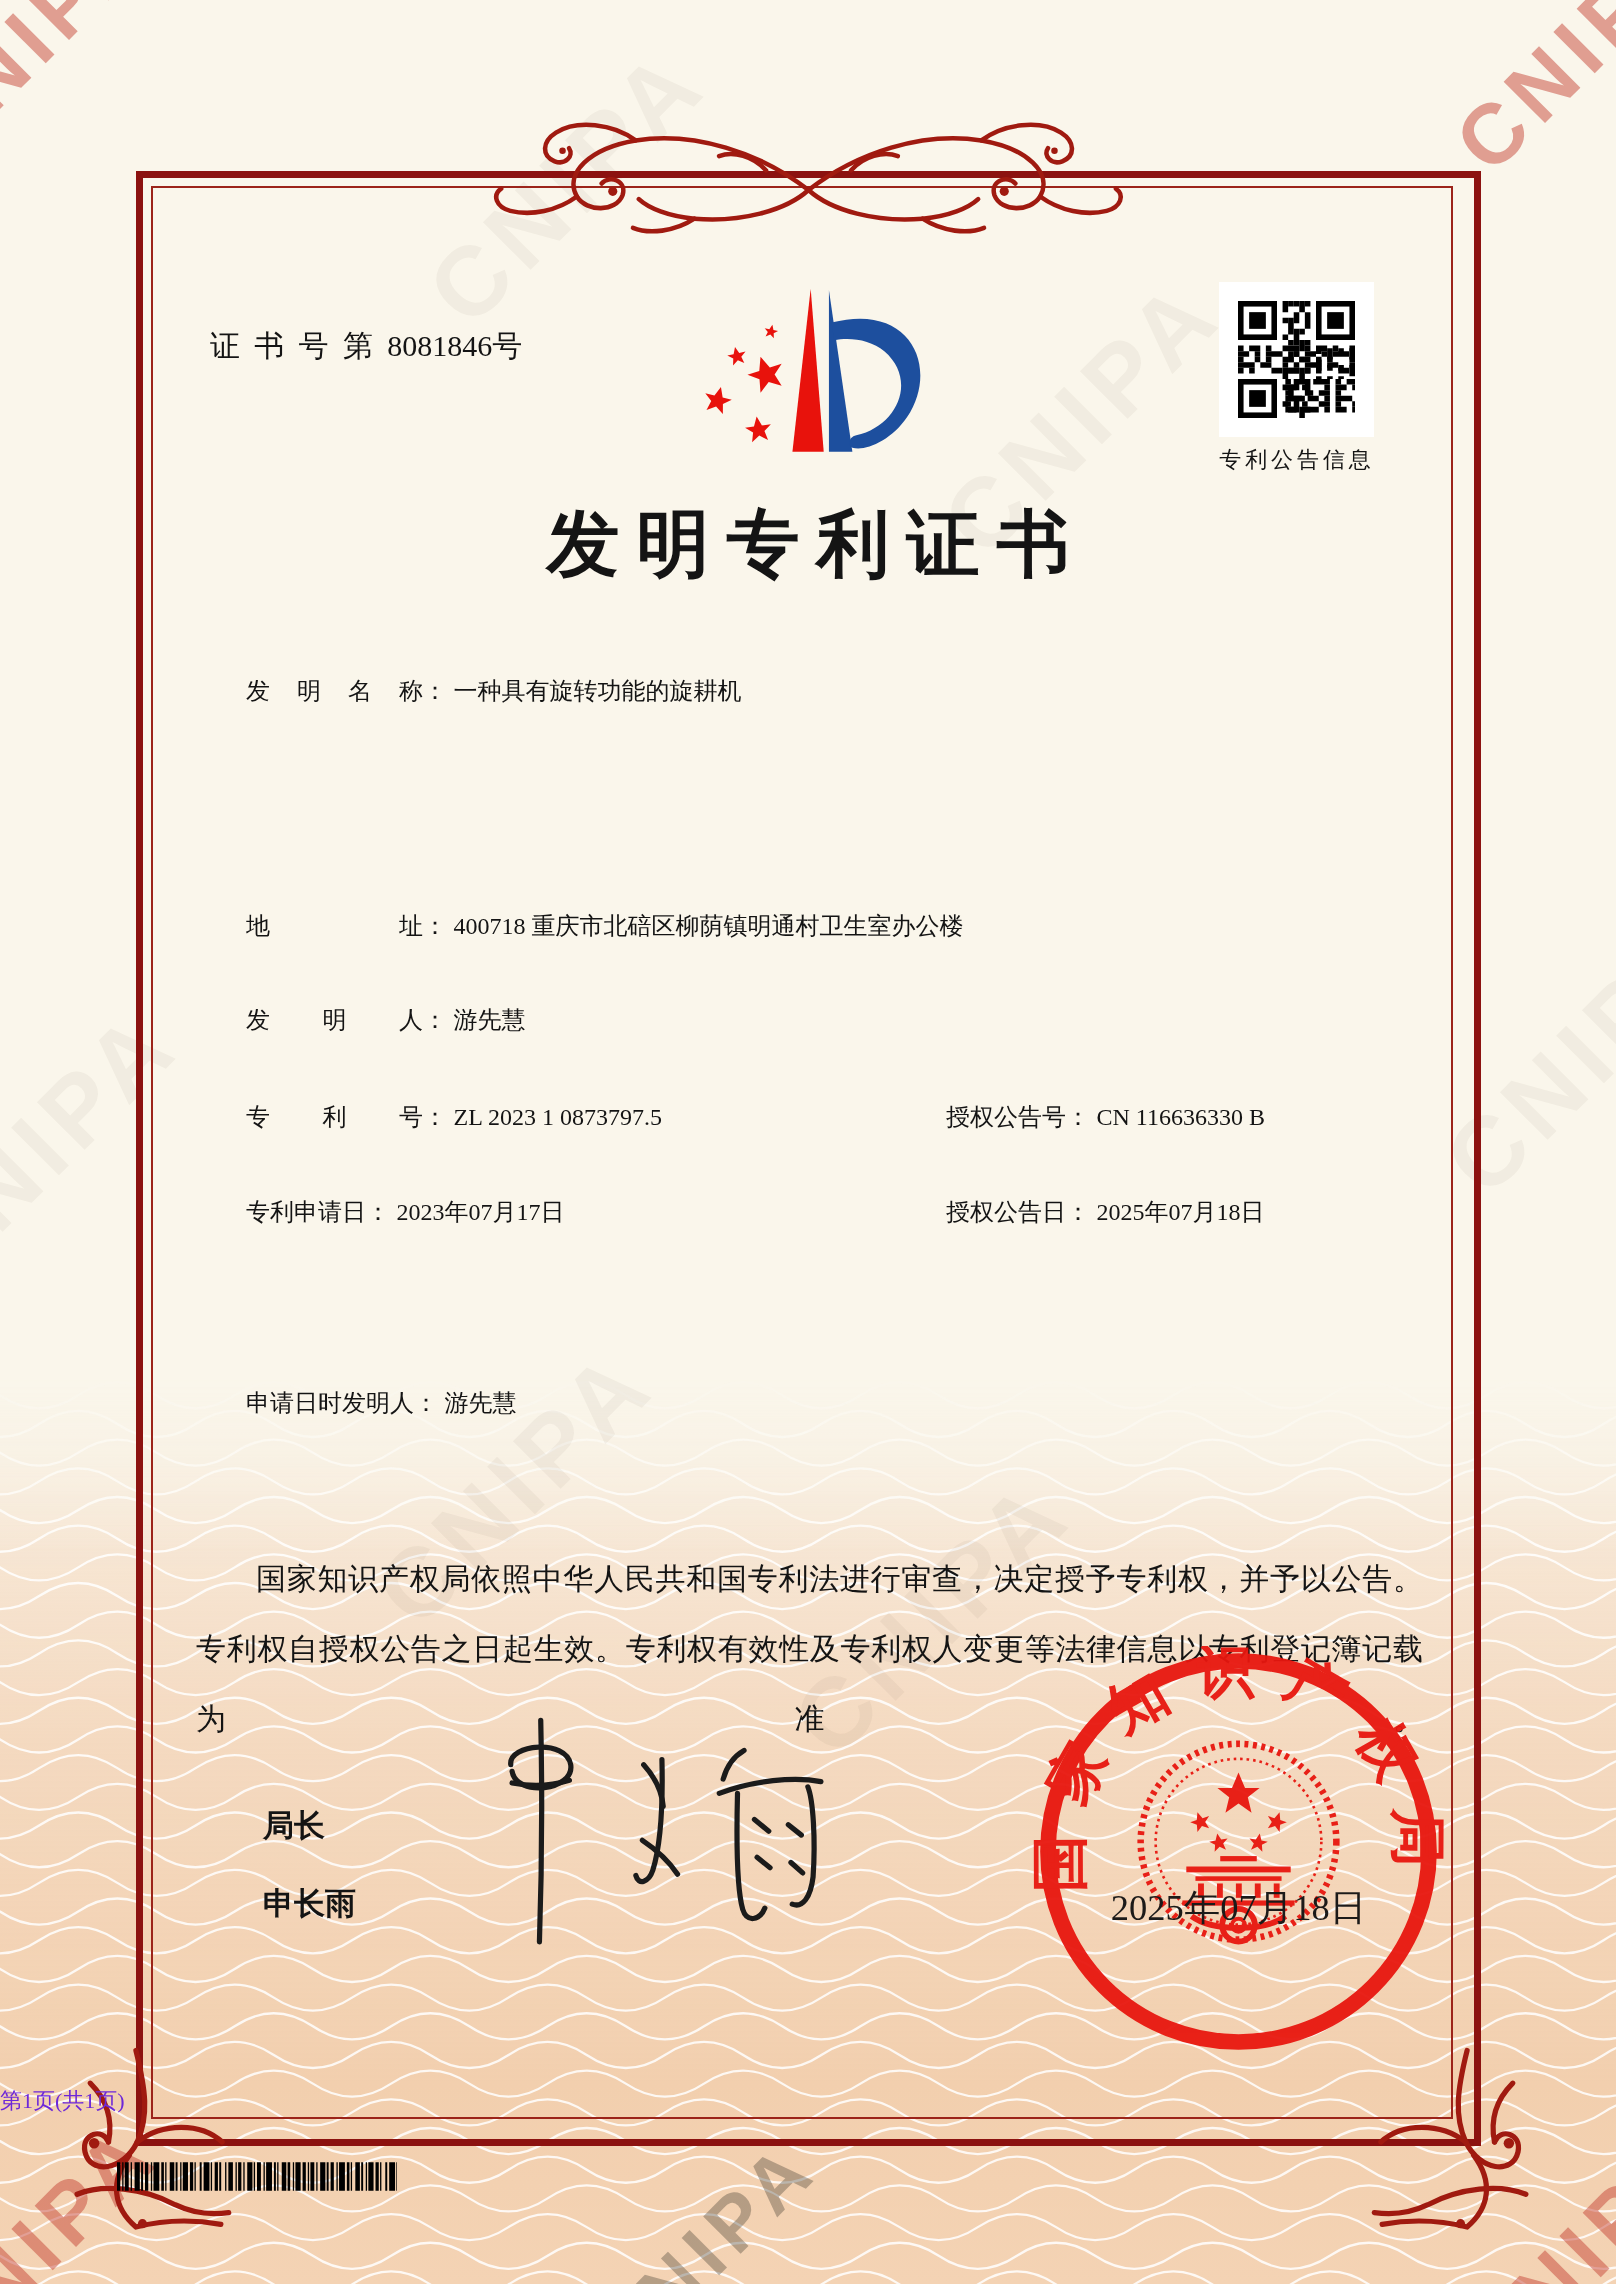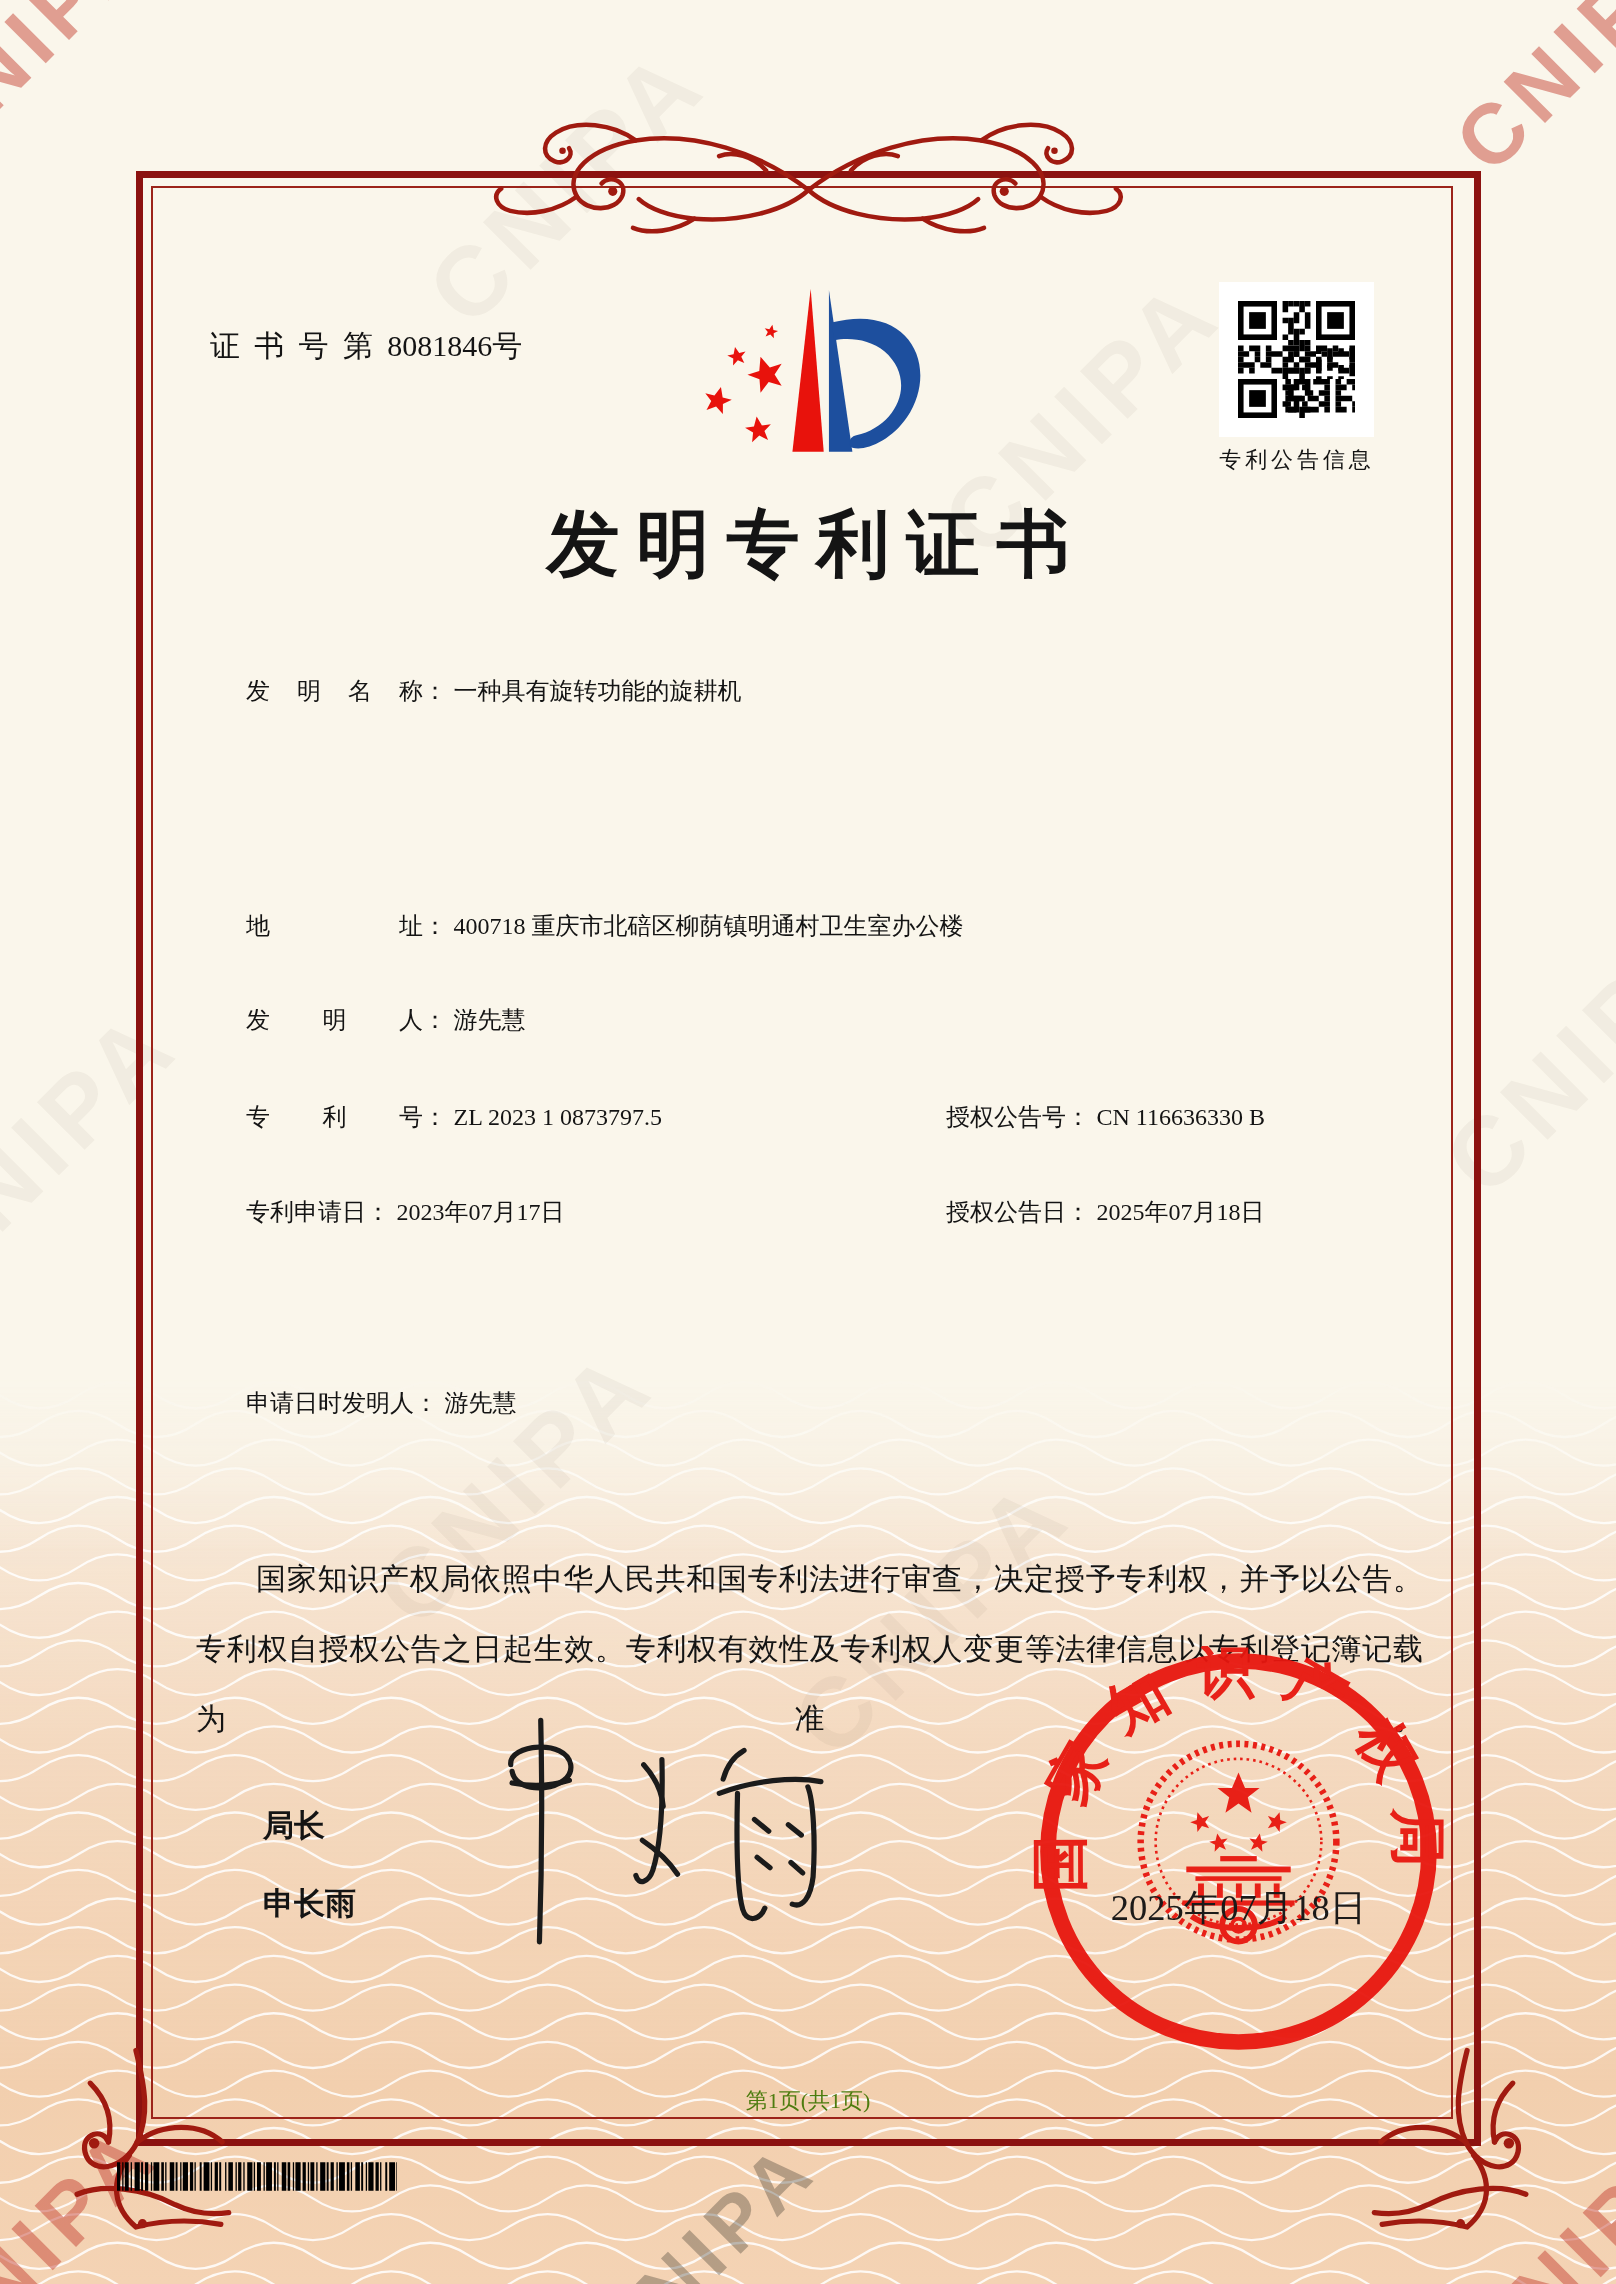--- a/index.html
+++ b/index.html
@@ -70,22 +70,22 @@
   }
   .stmt .l1{text-indent:2em;}
   
   .signer{position:absolute; left:215px; z-index:4;
     font-family:"Liberation Sans","DejaVu Sans",sans-serif; font-weight:bold; font-size:31px;margin-left:48px;}
   .signature{position:absolute; left:443px; top:1702px; z-index:4;}
   
   .seal{position:absolute; left:1033px; top:1646px; z-index:6;}
   
   .pagefoot{
-    position:absolute; left:0; top:2086px; width:1616px; text-align:center;
-    font-size:22px; color:#4d7c0f; z-index:4;
+    position:absolute; left:0; top:2086px; width:1616px; text-align:left;
+    font-size:22px; color:#6d28d9; z-index:4;
   }
   .barcode{position:absolute; left:117px; top:2162px; z-index:5;}
 </style>
 </head>
 <body>
 
 <div class="page">
 
   <div class="waves">
     <svg width="1616" height="915" xmlns="http://www.w3.org/2000/svg" viewBox="0 0 2479 1403">

